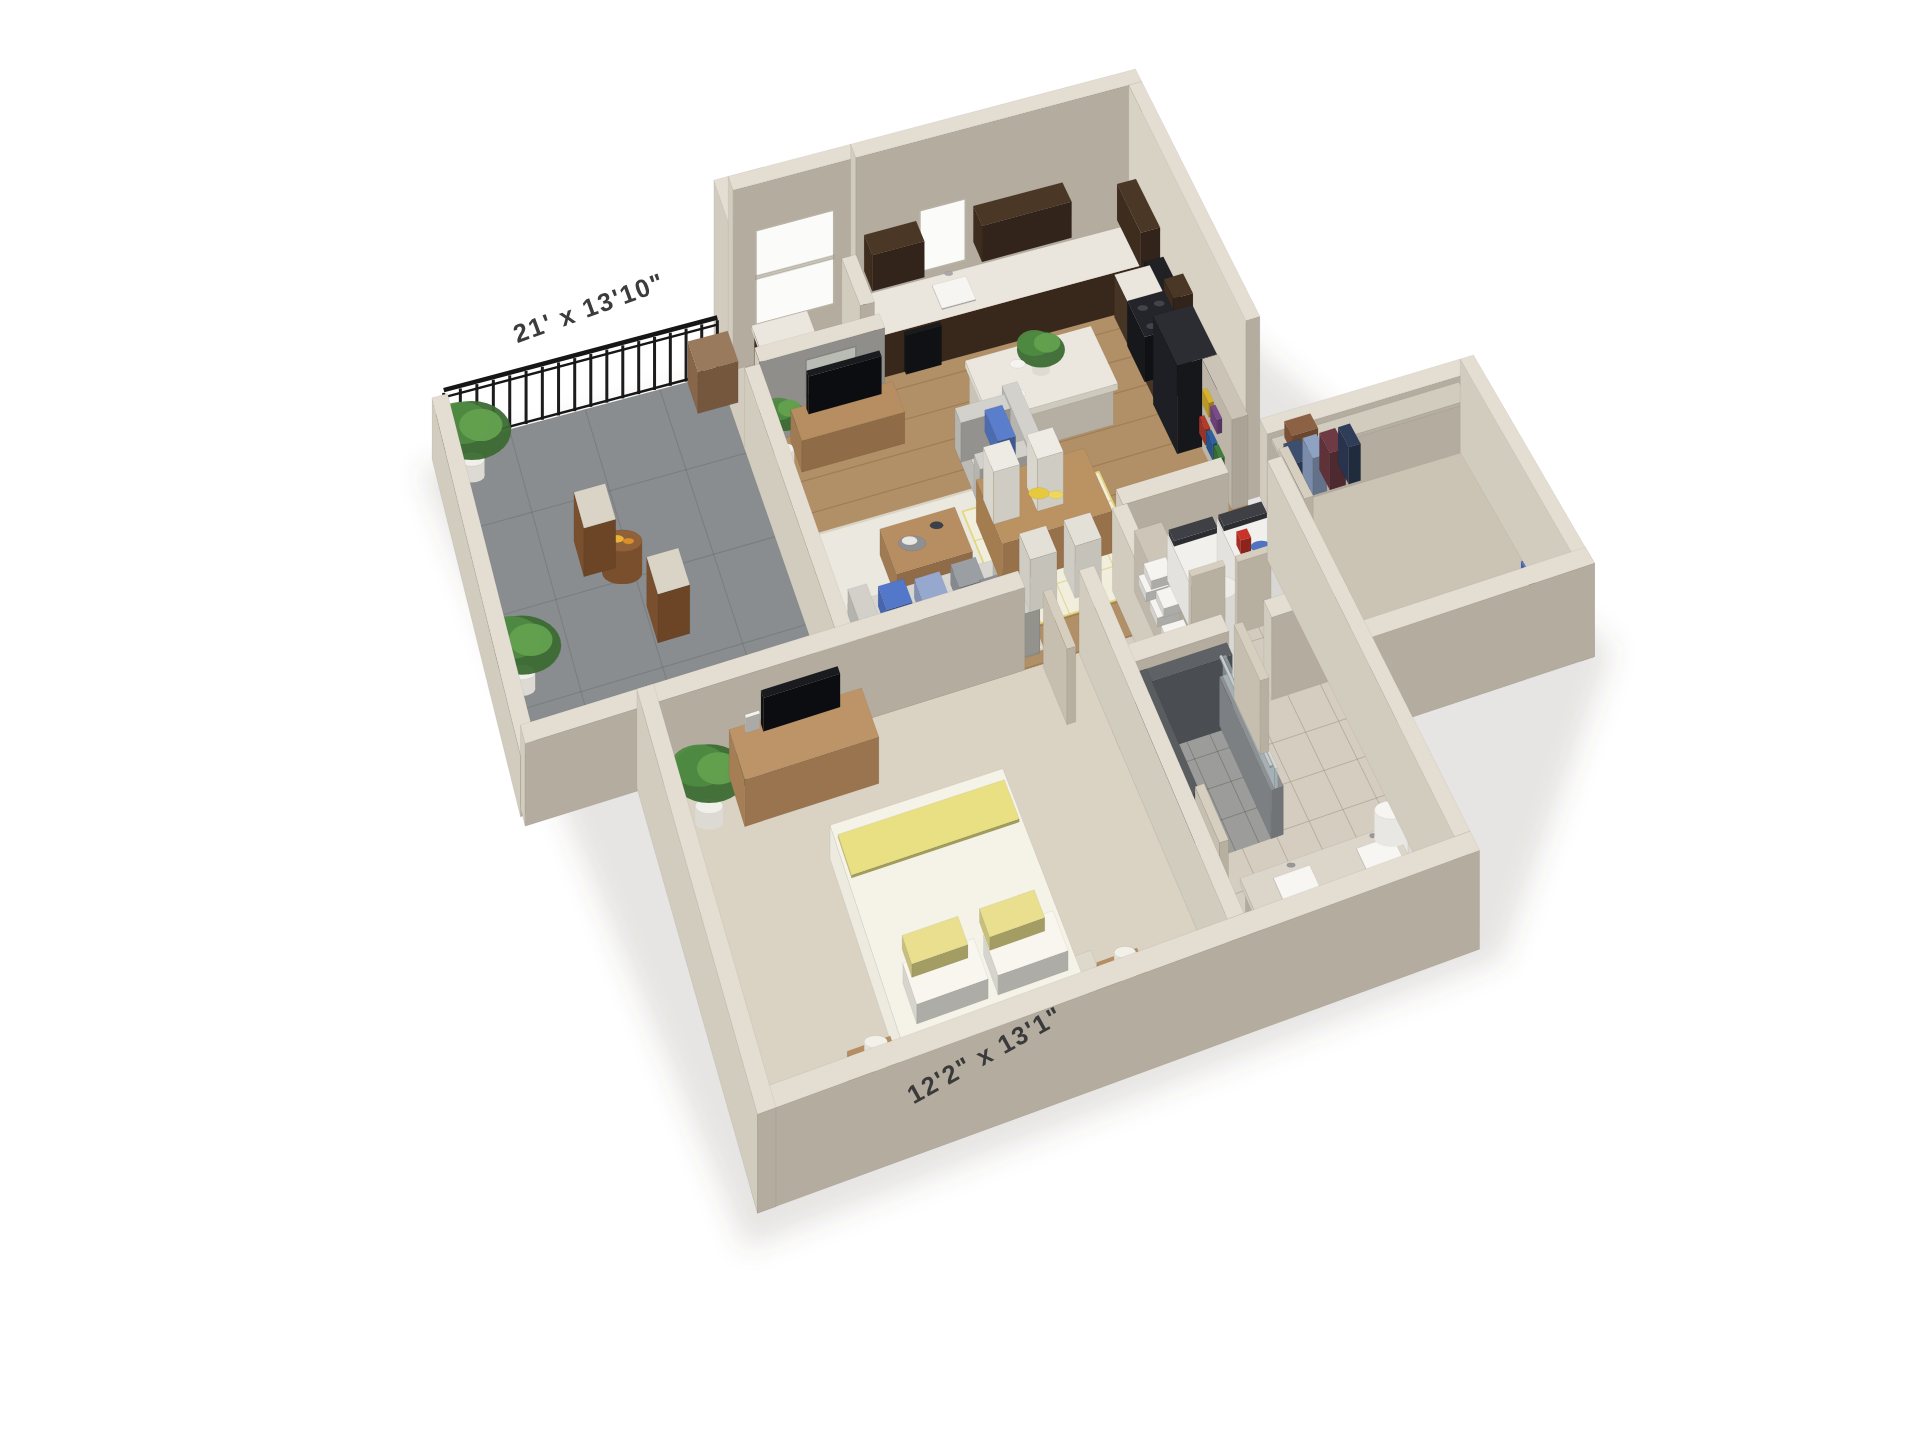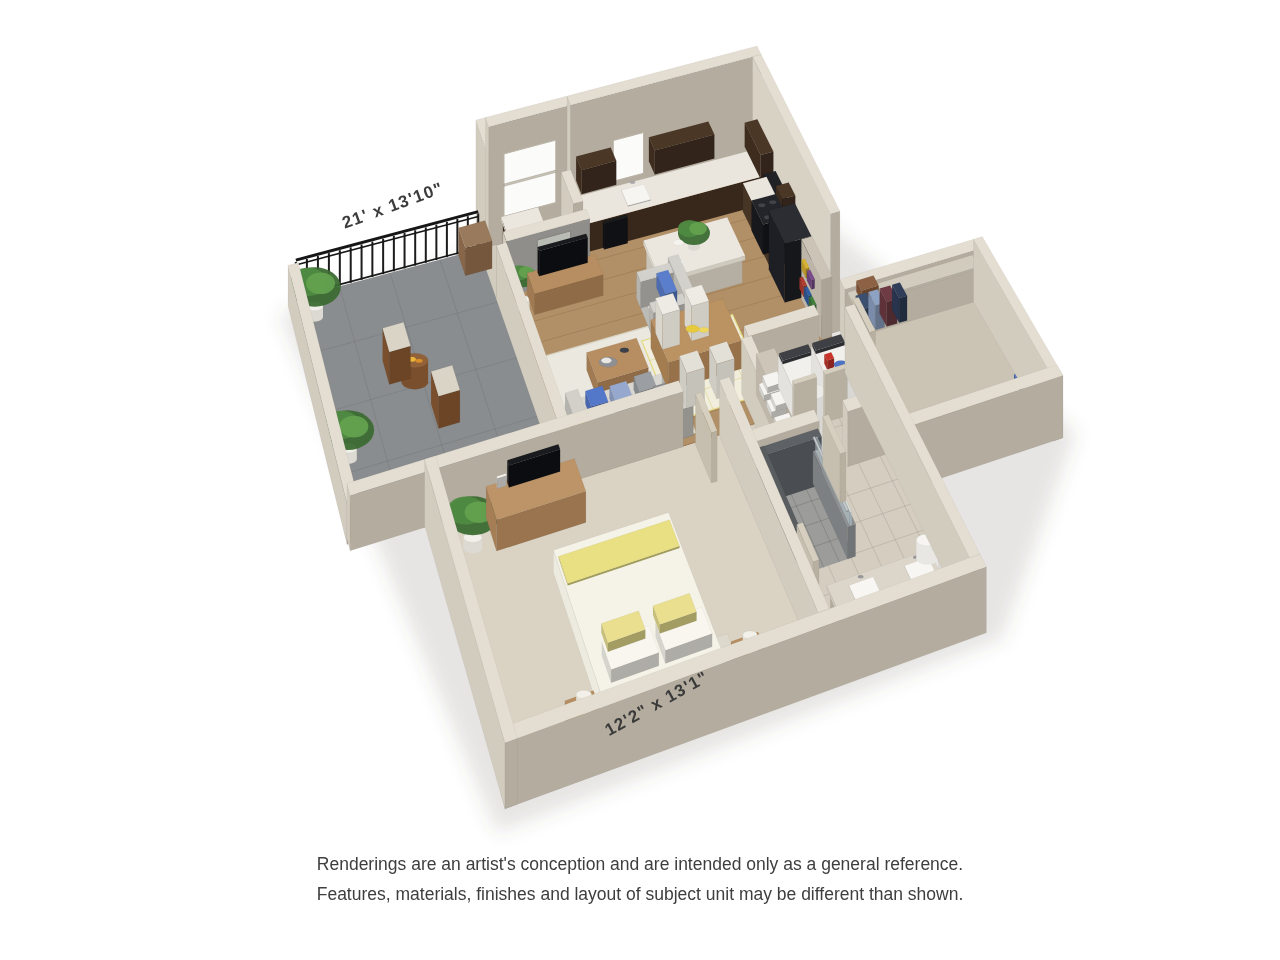--- a/index.html
+++ b/index.html
@@ -847,17 +847,13 @@
       <g>
         <path d="M424.6 459.3L505.0 742.8L505.0 808.8L424.6 525.3Z" fill="#d2ccbf" stroke="rgba(0,0,0,0.07)" stroke-width="0.5" fill-opacity="1"></path>
         <path d="M505.0 742.8L517.3 738.3L517.3 804.3L505.0 808.8Z" fill="#b4ad9f" stroke="rgba(0,0,0,0.07)" stroke-width="0.5" fill-opacity="1"></path>
         <path d="M424.6 459.3L435.7 455.9L517.3 738.3L505.0 742.8Z" fill="#e4ded2" stroke="rgba(0,0,0,0.07)" stroke-width="0.5" fill-opacity="1"></path>
       </g>
     </svg>
 
   <div class="dim-label" id="dim-balcony">21' x 13'10"</div>
   <div class="dim-label" id="dim-bedroom">12'2" x 13'1"</div>
 
-  <div class="disclaimer">
-    <div>Renderings are an artist's conception and are intended only as a general reference.</div>
-    <div>Features, materials, finishes and layout of subject unit may be different than shown.</div>
-  </div>
 </div>
 
 </body></html>

